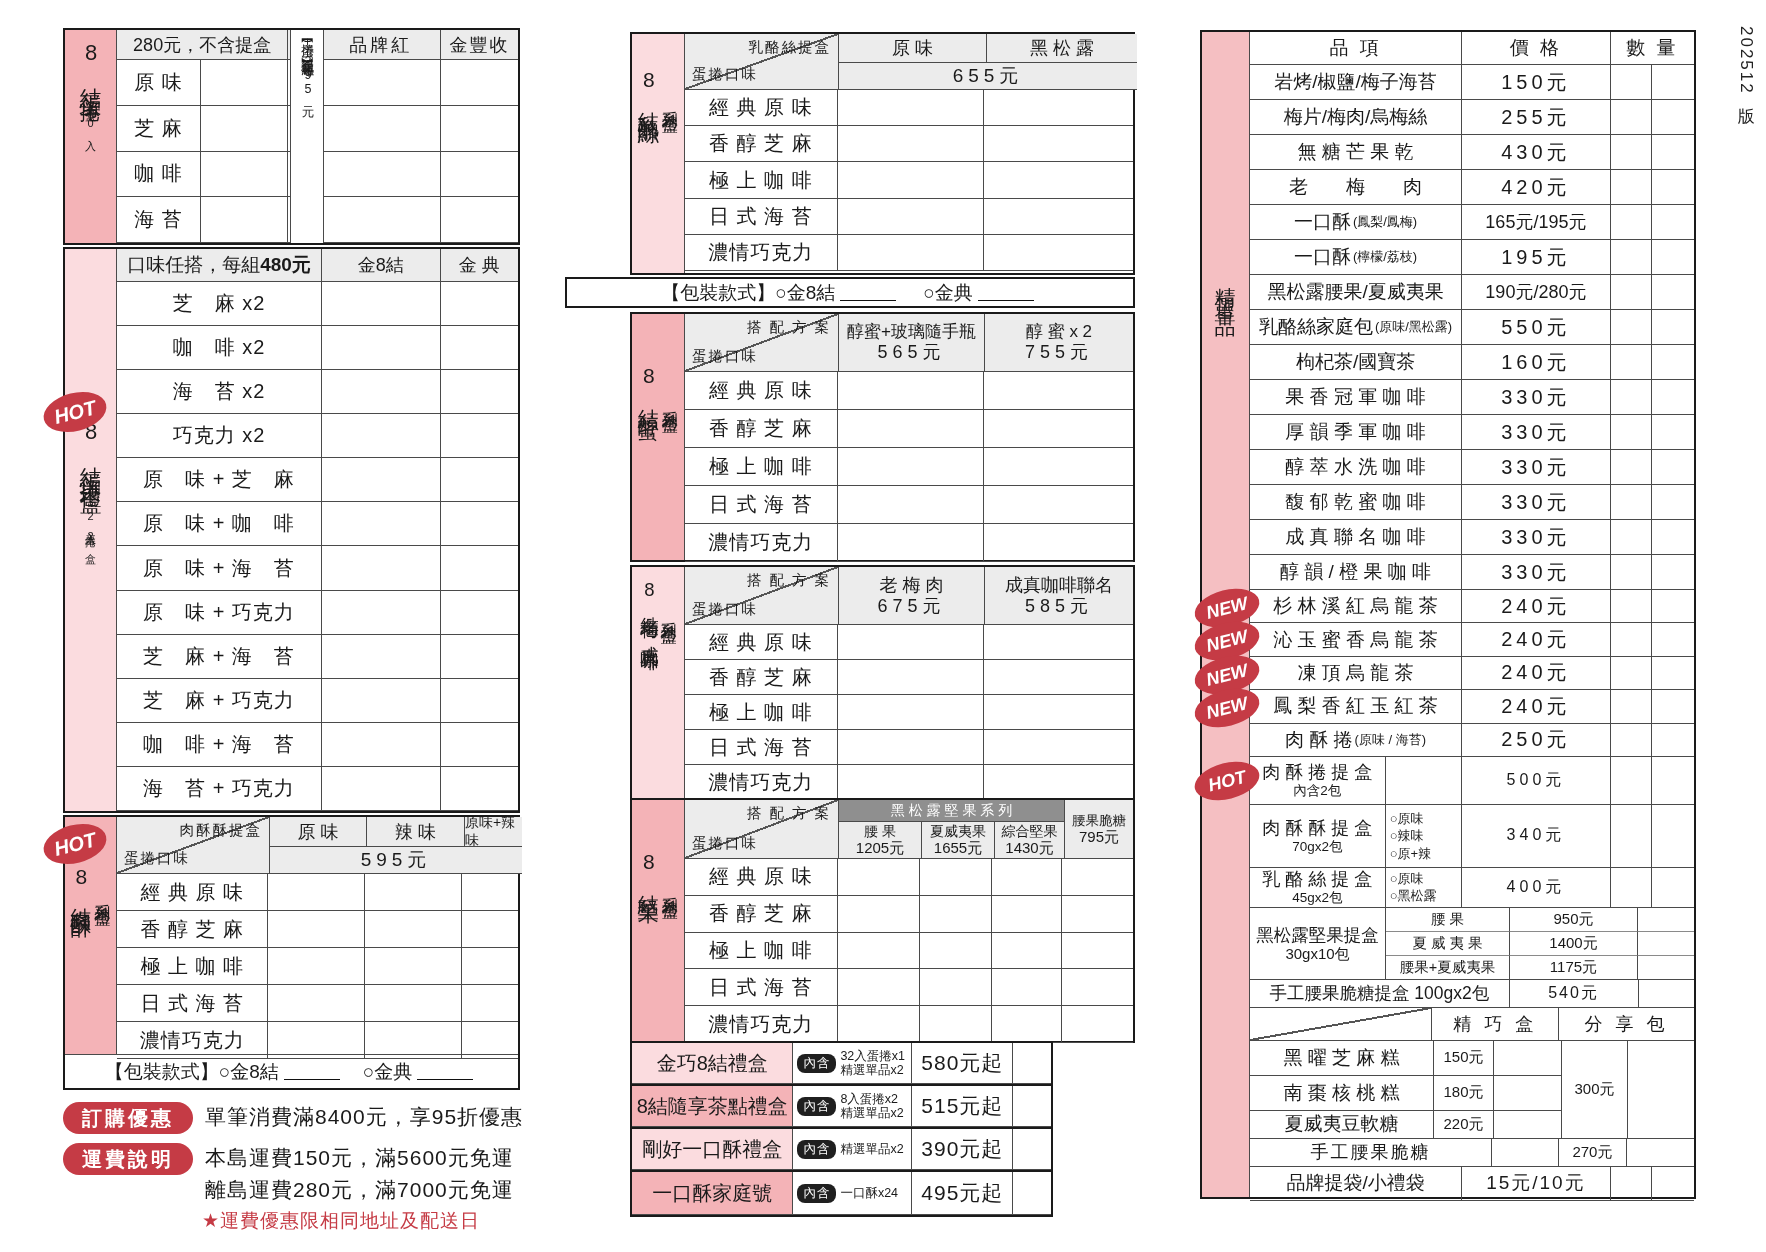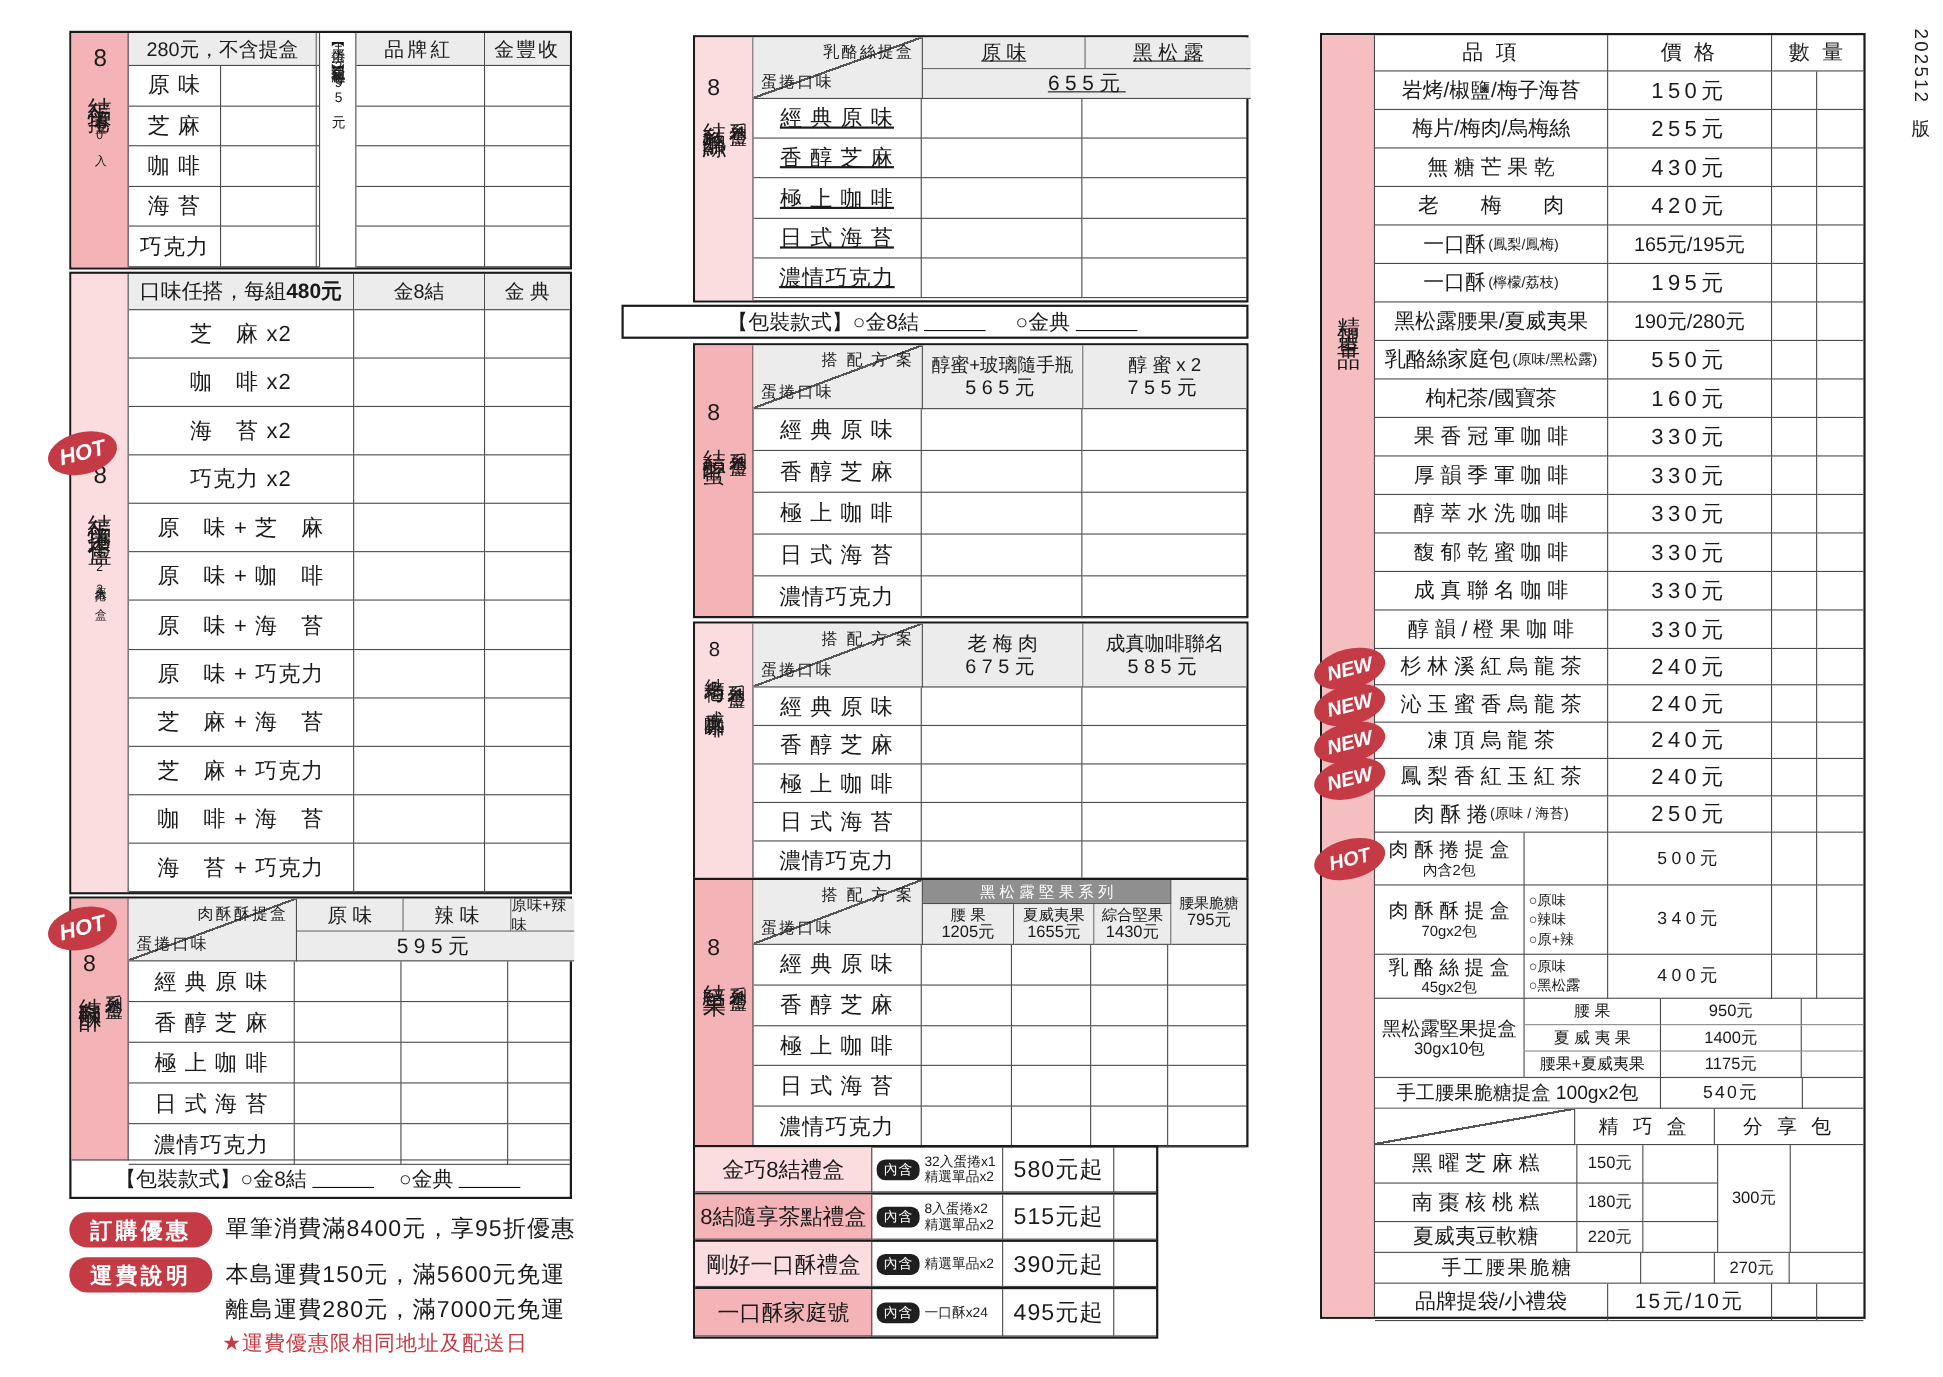--- a/index.html
+++ b/index.html
@@ -79,27 +79,20 @@
             <div class="cell" style="width: 120px;"></div>
             <div class="cell last" style="width: 78px;"></div>
           </div>
           <div class="trow" style="flex: 1 1 0%;">
             <div class="cell lbl" style="width: 85px;">海 苔</div>
             <div class="cell" style="width: 88px;"></div>
             <div class="cell" style="width: 34px;"></div>
             <div class="cell" style="width: 120px;"></div>
             <div class="cell last" style="width: 78px;"></div>
           </div>
-          <div class="trow" style="flex: 1 1 0%;">
-            <div class="cell lbl" style="width: 85px;">巧克力</div>
-            <div class="cell" style="width: 88px;"></div>
-            <div class="cell" style="width: 34px;"></div>
-            <div class="cell" style="width: 120px;"></div>
-            <div class="cell last" style="width: 78px;"></div>
-          </div>
         </div>
     </div>
     <div style="position:absolute;left:225px;top:0;bottom:0;width:34px;background:#fff;border-left:1px solid #4a4a4a;border-right:1px solid #4a4a4a;display:flex;flex-direction:column;align-items:center;padding-top:4px;box-sizing:border-box;">
       <div class="vn" style="font-size:13px;letter-spacing:0;">【蛋捲+提盒組】</div>
       <div class="vn" style="font-size:12.5px;letter-spacing:0;margin-top:5px;">每組295元</div>
     </div>
   </div>
 
   <div class="tbl" id="t2" style="left:63px;top:247px;width:457px;height:566px;">
     <div class="side pl" style="width:52px;">
@@ -259,21 +252,21 @@
     <div style="position:absolute;left:202px;top:1208px;font-size:19px;color:#c53b45;letter-spacing:1px;">★運費優惠限相同地址及配送日</div>
   </div>
 
   <div class="tbl" id="mA" style="left:630px;top:32px;width:505px;height:243px;">
     <div class="side pl" style="width:53px;">
       <div style="display:flex;flex-direction:row;gap:1px;padding-top:34px;">
         <div class="vt" style="font-size:21px;letter-spacing:4px;">8結乳酪絲</div>
         <div class="vn" style="font-size:16px;letter-spacing:2px;margin-top:30px;">系列禮盒</div>
       </div>
     </div>
-    <div class="tmain" style="margin-left:53px;text-decoration:underline;">
+    <div class="tmain" style="margin-left:53px;">
       <div style="display:flex;height:56px;">
         <div class="diag" style="width:154px;flex:none;">
           <span class="dt">乳酪絲提盒</span>
           <span class="db">蛋捲口味</span>
         </div>
         <div style="width:298px;display:flex;flex-direction:column;">
           <div class="trow" style="height:29px;">
             <div class="cell hdr" style="width:148px;font-size:18px;">原 味</div>
             <div class="cell hdr last" style="width:150px;font-size:18px;">黑 松 露</div>
           </div>

